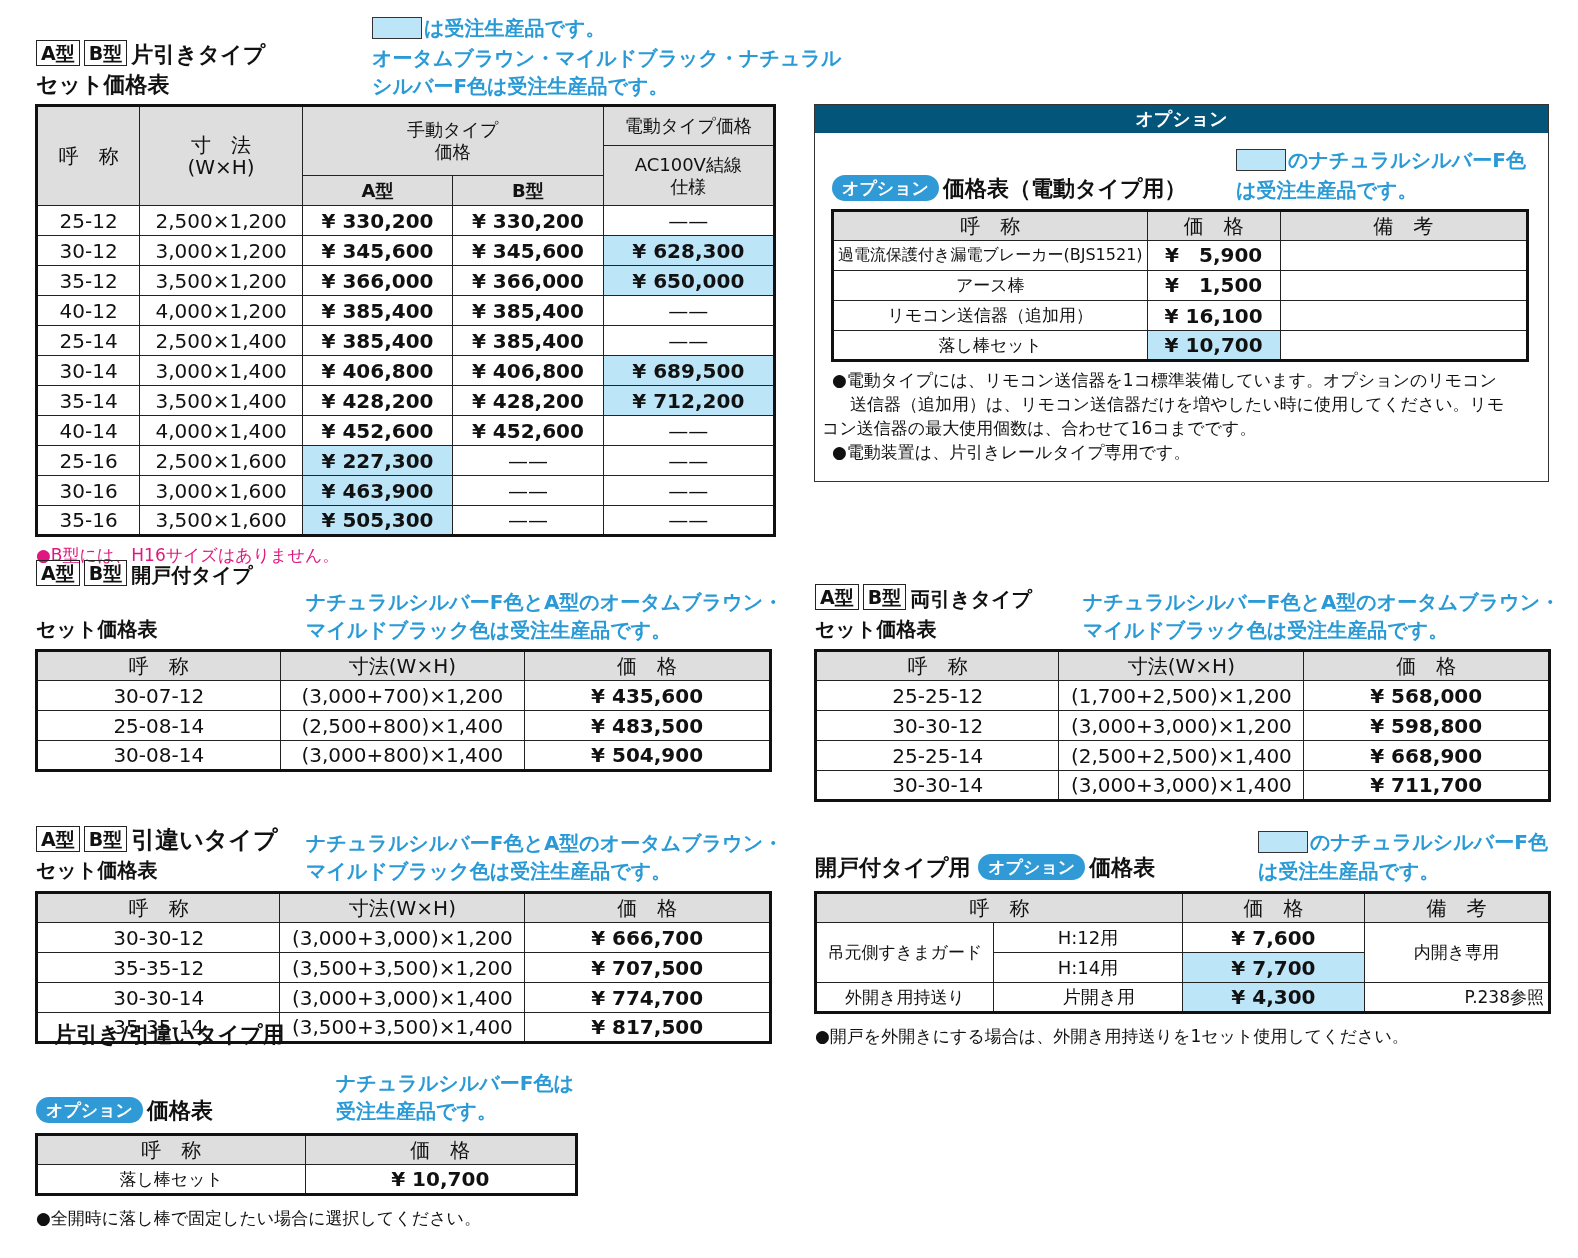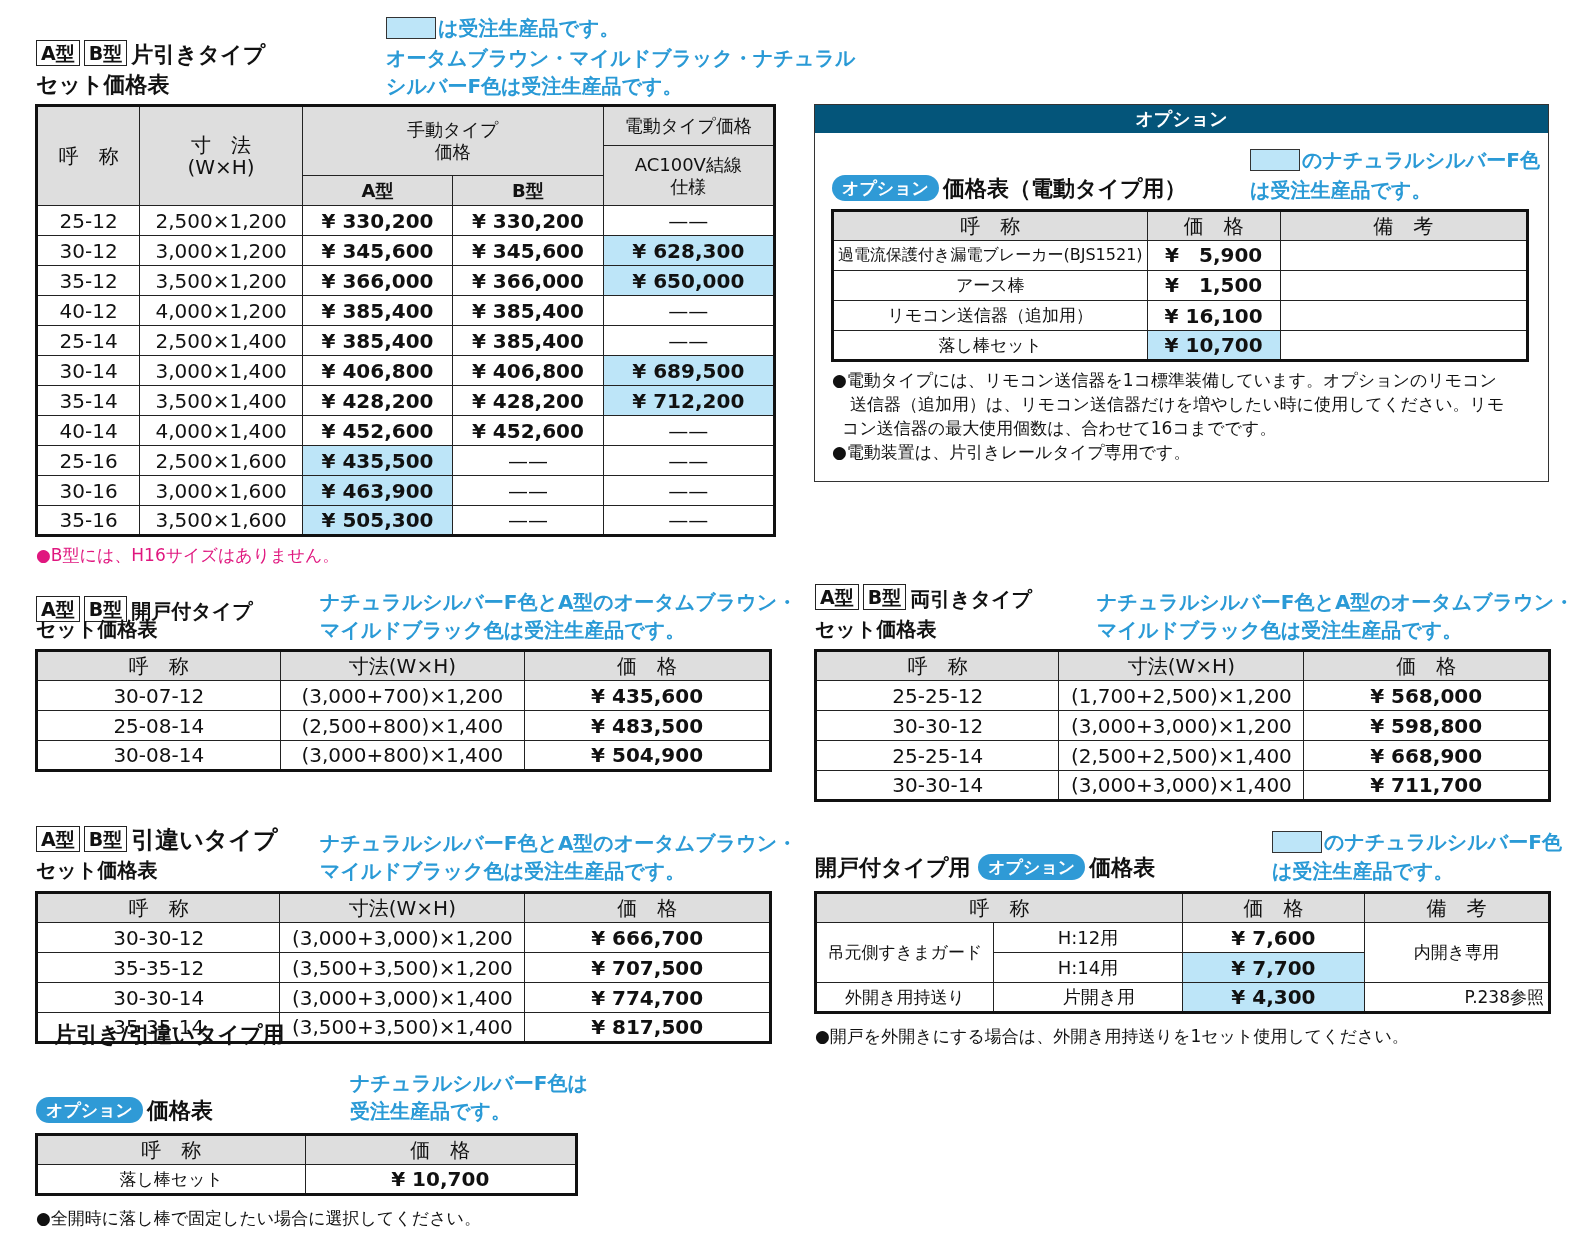--- a/index.html
+++ b/index.html
@@ -1,20 +1,20 @@
 <!DOCTYPE html>
 <html><head>
 <meta charset="utf-8">
 <style>
   * { box-sizing: border-box; margin: 0; padding: 0; }
   body { width: 1578px; height: 1258px; background: #ffffff; position: relative; font-family: "DejaVu Sans", "Liberation Sans", sans-serif; color: #111; overflow: hidden; }
   .abs { position: absolute; }
   .ttl { font-weight: bold; font-size: 22px; line-height: 30px; color: #111; white-space: nowrap; }
   .typebox { display: inline-block; border: 1.5px solid #222; padding: 0 4px; font-weight: bold; font-size: 19px; line-height: 24px; margin-right: 4px; vertical-align: 2px; }
-  .note-blue { color: #2a9ad6; font-size: 20px; line-height: 28px; white-space: nowrap; font-weight: bold; margin-left: 14px; }
+  .note-blue { color: #2a9ad6; font-size: 20px; line-height: 28px; white-space: nowrap; font-weight: bold; }
   .swatch { display: inline-block; width: 50px; height: 22px; background: #bde5f8; border: 1.5px solid #333; vertical-align: -4px; margin-right: 2px; }
   .badge { display: inline-block; background: #2f9ad6; color: #fff; border-radius: 14px; padding: 0 10px; font-size: 17px; line-height: 26px; font-weight: bold; vertical-align: 2px; margin-right: 4px; }
   table { border-collapse: collapse; position: absolute; }
   table.t { border: 3px solid #111; }
   table.t td, table.t th { border: 1px solid #222; text-align: center; white-space: nowrap; font-size: 20px; height: 30px; padding: 0 4px; }
   table.t th { background: #dedede; font-weight: normal; }
   .price { font-weight: bold; font-size: 21px; }
   .hl { background: #bde5f8; }
   .sep td { border-top: 2px solid #111; margin-top: 30px; }
   .fn { font-size: 17px; line-height: 24px; white-space: nowrap; color: #111; }
@@ -110,21 +110,21 @@
   <tr>
         <td>40-14</td>
         <td>4,000×1,400</td>
         <td class="price">¥ 452,600</td>
         <td class="price">¥ 452,600</td>
         <td>——</td>
       </tr>
   <tr class="sep">
         <td>25-16</td>
         <td>2,500×1,600</td>
-        <td class="price hl">¥ 435,500</td>
+        <td class="price hl">¥ 227,300</td>
         <td>——</td>
         <td>——</td>
       </tr>
   <tr>
         <td>30-16</td>
         <td>3,000×1,600</td>
         <td class="price hl">¥ 463,900</td>
         <td>——</td>
         <td>——</td>
       </tr>
@@ -176,24 +176,24 @@
       </tr>
   <tr>
         <td style="font-size:17px;">落し棒セット</td>
         <td class="price hl">¥ 10,700</td>
         <td></td>
       </tr>
 </tbody>
   </table>
 <div class="abs fn" style="left:832px;top:368px;">●電動タイプには、リモコン送信器を1コ標準装備しています。オプションのリモコン</div>
 <div class="abs fn" style="left:850px;top:392px;">送信器（追加用）は、リモコン送信器だけを増やしたい時に使用してください。リモ</div>
-<div class="abs fn" style="left:842px;top:416px;">コン送信器の最大使用個数は、合わせて16コまでです。</div>
+<div class="abs fn" style="left:822px;top:416px;">コン送信器の最大使用個数は、合わせて16コまでです。</div>
 <div class="abs fn" style="left:832px;top:440px;">●電動装置は、片引きレールタイプ専用です。</div>
 
-<div class="abs ttl" style="left:36px;top:596px;">
+<div class="abs ttl" style="left:36px;top:560px;">
   <span class="typebox">A型</span><span class="typebox">B型</span><span style="font-size:20px;">開戸付タイプ</span>
 </div>
 <div class="abs ttl" style="left:36px;top:614px;font-size:20px;">セット価格表</div>
 <div class="abs note-blue" style="left:306px;top:588px;">ナチュラルシルバーF色とA型のオータムブラウン・</div>
 <div class="abs note-blue" style="left:306px;top:616px;">マイルドブラック色は受注生産品です。</div>
 <table class="t" style="left:35px;top:649px;width:737px;">
   <colgroup>
       <col style="width:245px">
       <col style="width:245px">
       <col style="width:247px">

